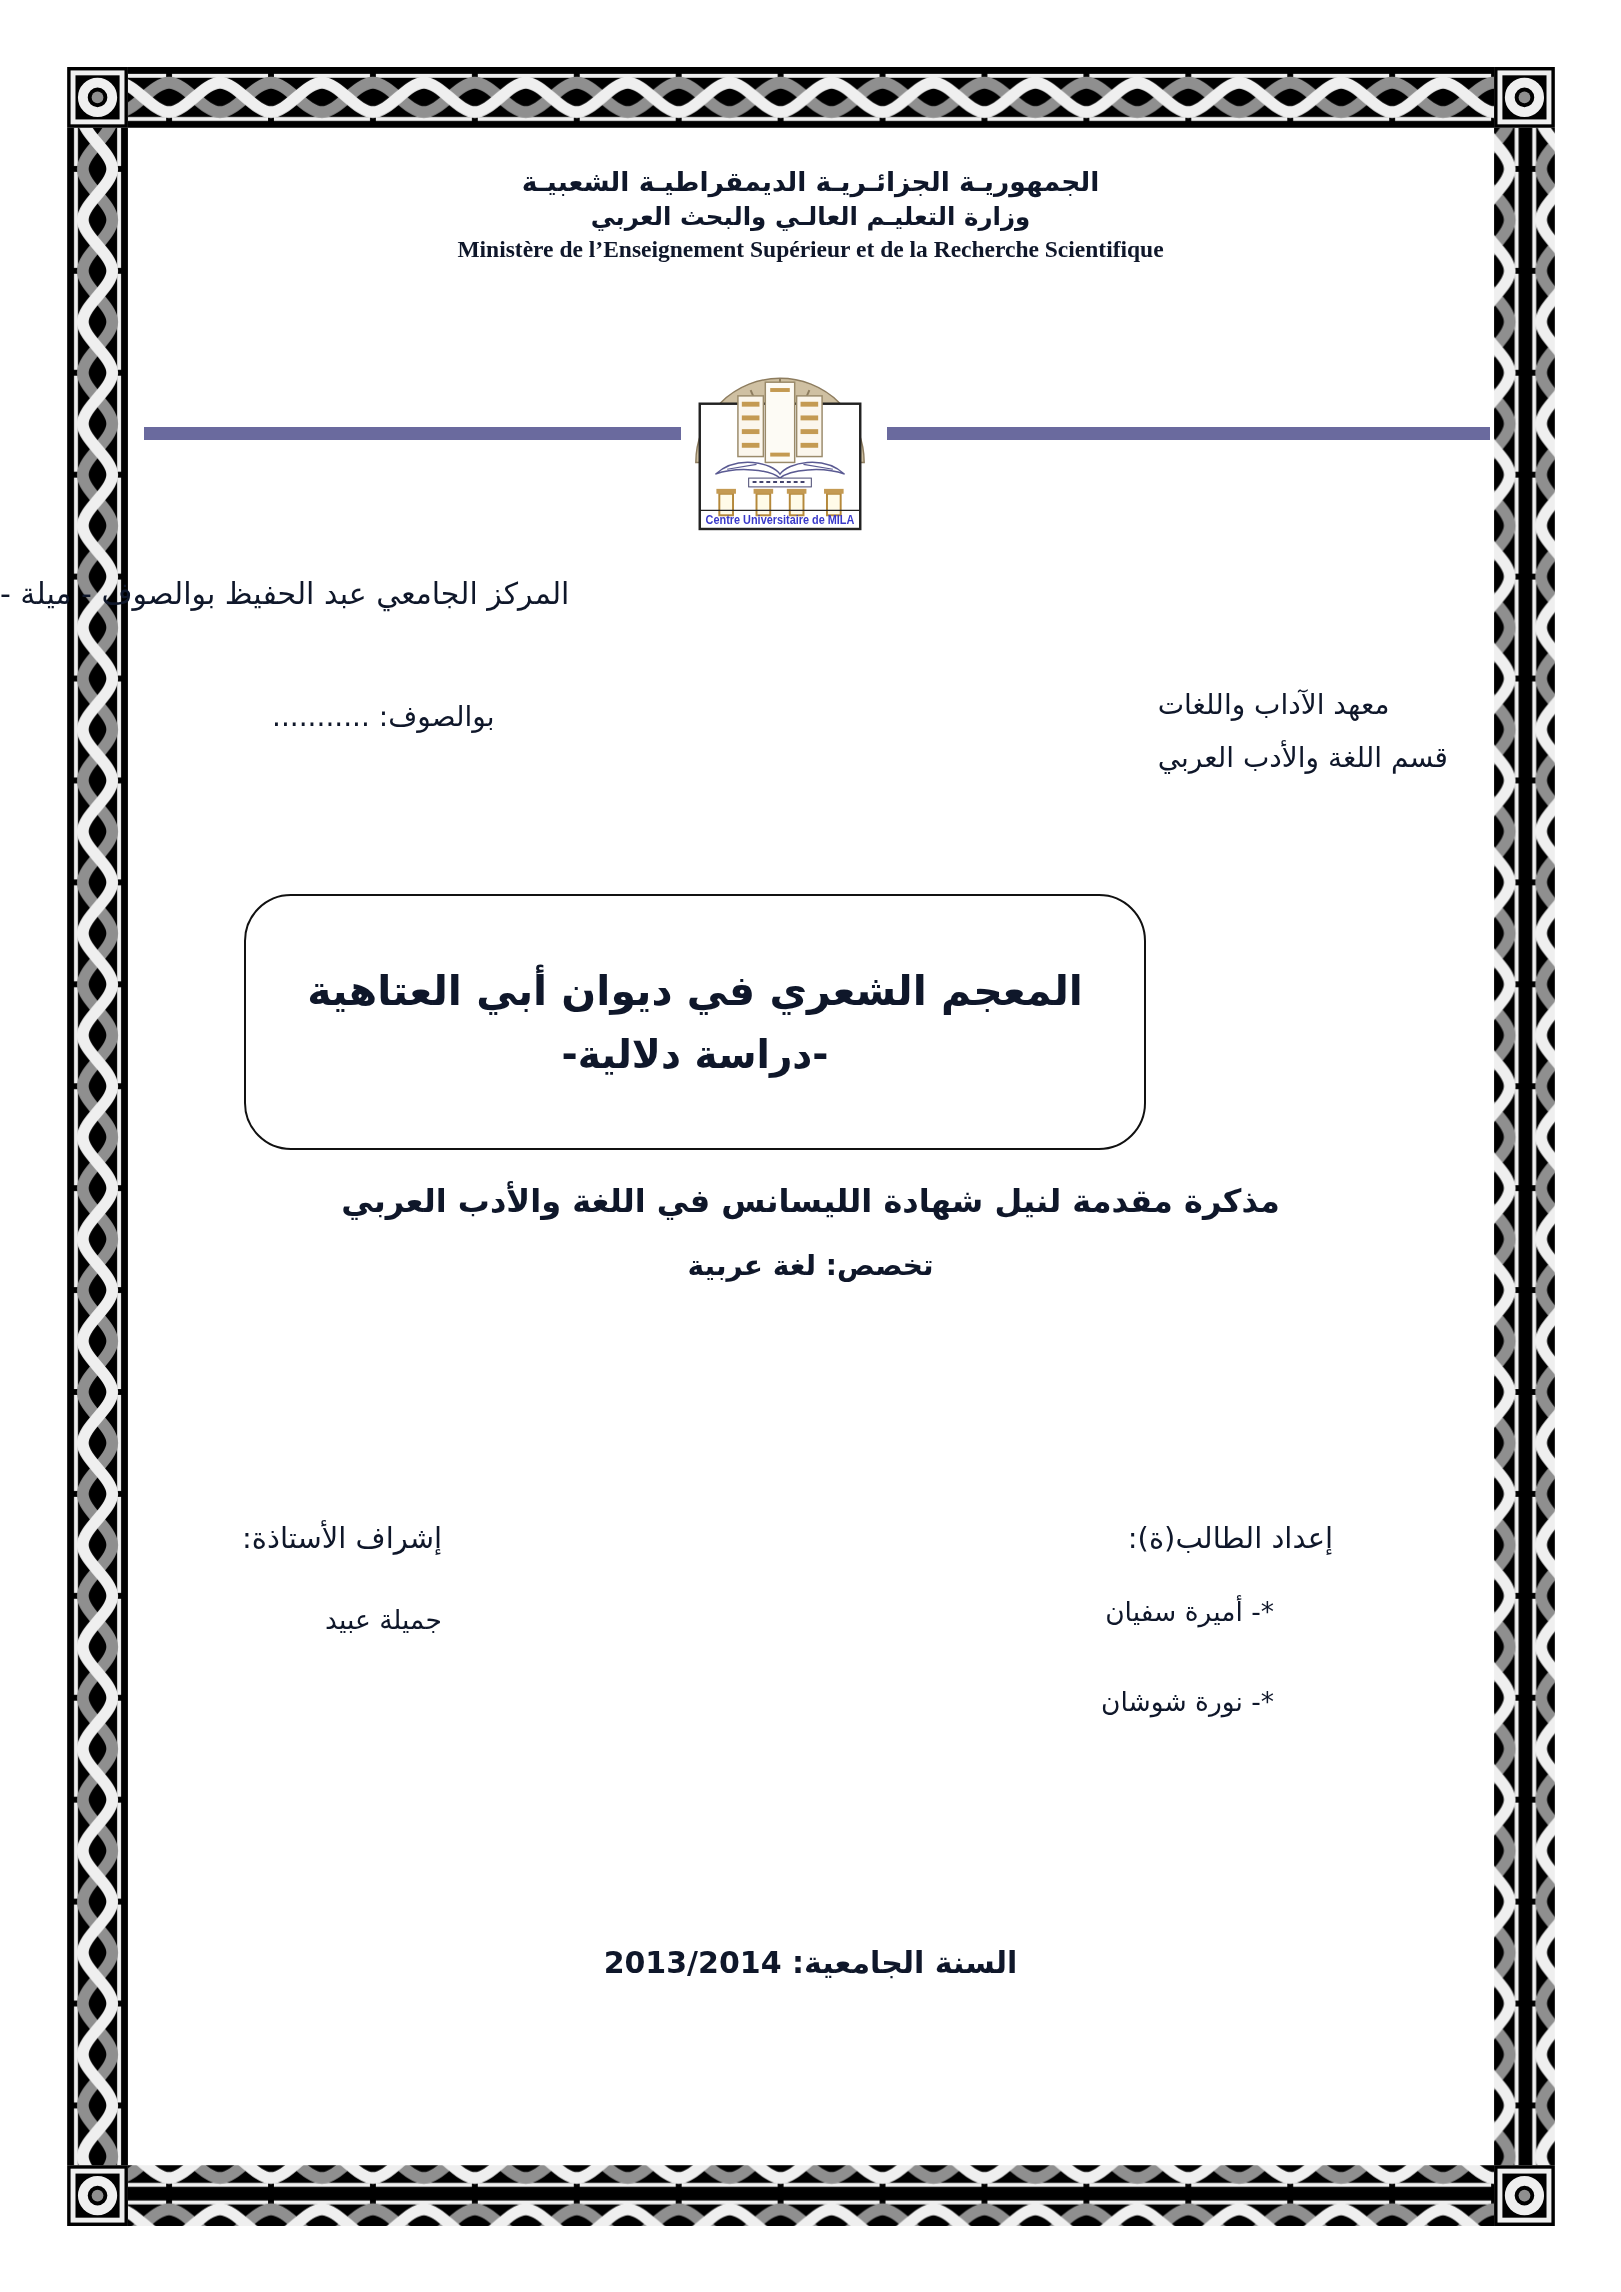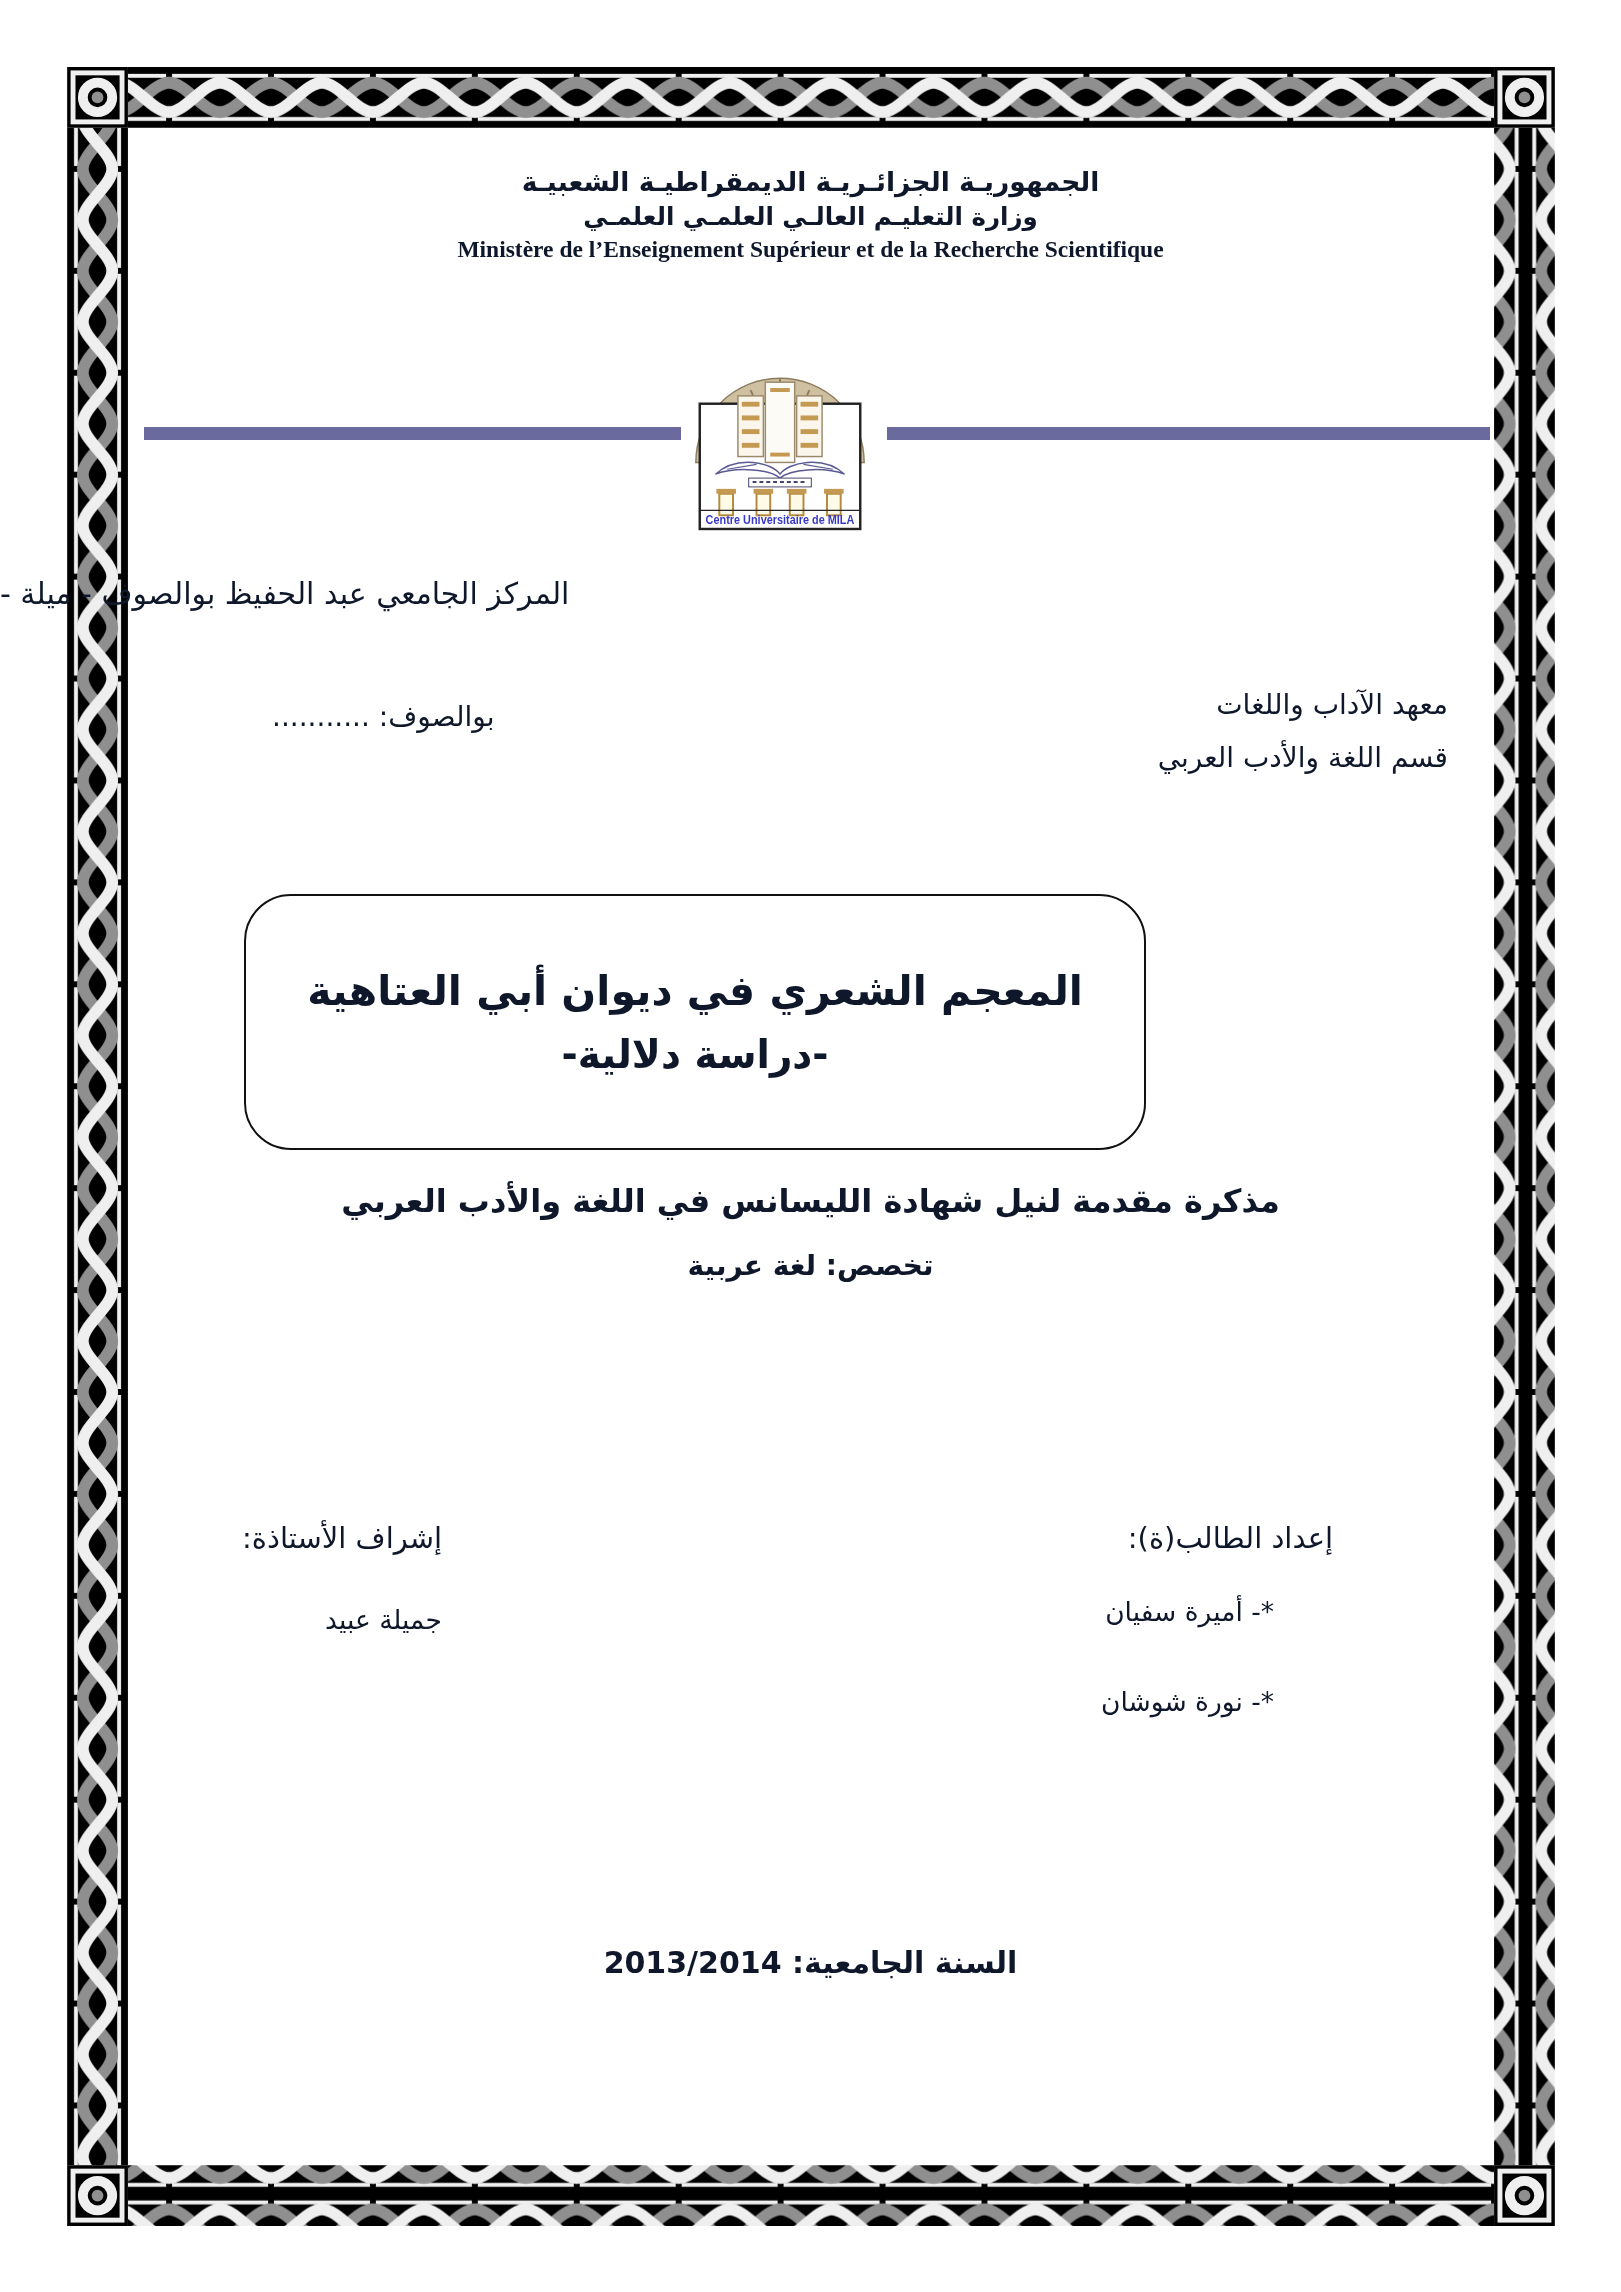--- a/index.html
+++ b/index.html
@@ -25,21 +25,21 @@
 
   
   .divider{height:12.7px;background:#6a6a9e;top:427px;}
   .div-left{left:144px;width:537px;}
   .div-right{left:887px;width:603px;}
 
   .logo-wrap{left:688px;top:345px;width:184px;height:229px;}
 
   .univ-line{top:576px;left:0;width:1279px;text-align:left;font-size:30px;}
 
-  .institute{top:678px;right:173px;text-align:right;font-size:28px;line-height:53px;}
+  .institute{top:678px;right:173px;text-align:left;font-size:28px;line-height:53px;}
   .reference{top:700px;left:272px;font-size:28px;}
 
   .title-box{
     left:244px;top:894px;width:902px;height:256px;
     border:2.9px solid #111;border-radius:47px;
     display:flex;flex-direction:column;justify-content:center;align-items:center;
     gap:17.6px;box-sizing:border-box;
   }
   .title-box .t1{font-size:41px;font-weight:bold;}
   .title-box .t2{font-size:39px;font-weight:bold;}
@@ -88,21 +88,21 @@
     <rect x="0" y="62" width="62" height="2079" fill="url(#vb)"></rect>
     <rect x="1456" y="62" width="62" height="2079" fill="url(#vb)"></rect>
     <use href="#corner" x="0" y="0"></use>
     <use href="#corner" x="1456" y="0"></use>
     <use href="#corner" x="0" y="2141"></use>
     <use href="#corner" x="1456" y="2141"></use>
   </svg>
 
   <div class="abs center hdr">
     <div class="ar1 rtl">الجمهوريـة الجزائـريـة الديمقراطيـة الشعبيـة</div>
-    <div class="ar2 rtl">وزارة التعليـم العالـي العلمـي العلمـي</div>
+    <div class="ar2 rtl">وزارة التعليـم العالـي والبحث العربي</div>
     <div class="fr2">Ministère de l’Enseignement Supérieur et de la Recherche Scientifique</div>
   </div>
 
   <div class="abs divider div-left"></div>
   <div class="abs divider div-right"></div>
 
   <svg class="abs logo-wrap" viewBox="0 0 188 234" xmlns="http://www.w3.org/2000/svg">
 
     <path d="M8,120 A86,86 0 0 1 180,120 L150,120 A56,56 0 0 0 38,120 Z" fill="#cfc0a2" stroke="#8d7c5e" stroke-width="1.5"></path>
     <g stroke="#8d7c5e" stroke-width="2">

